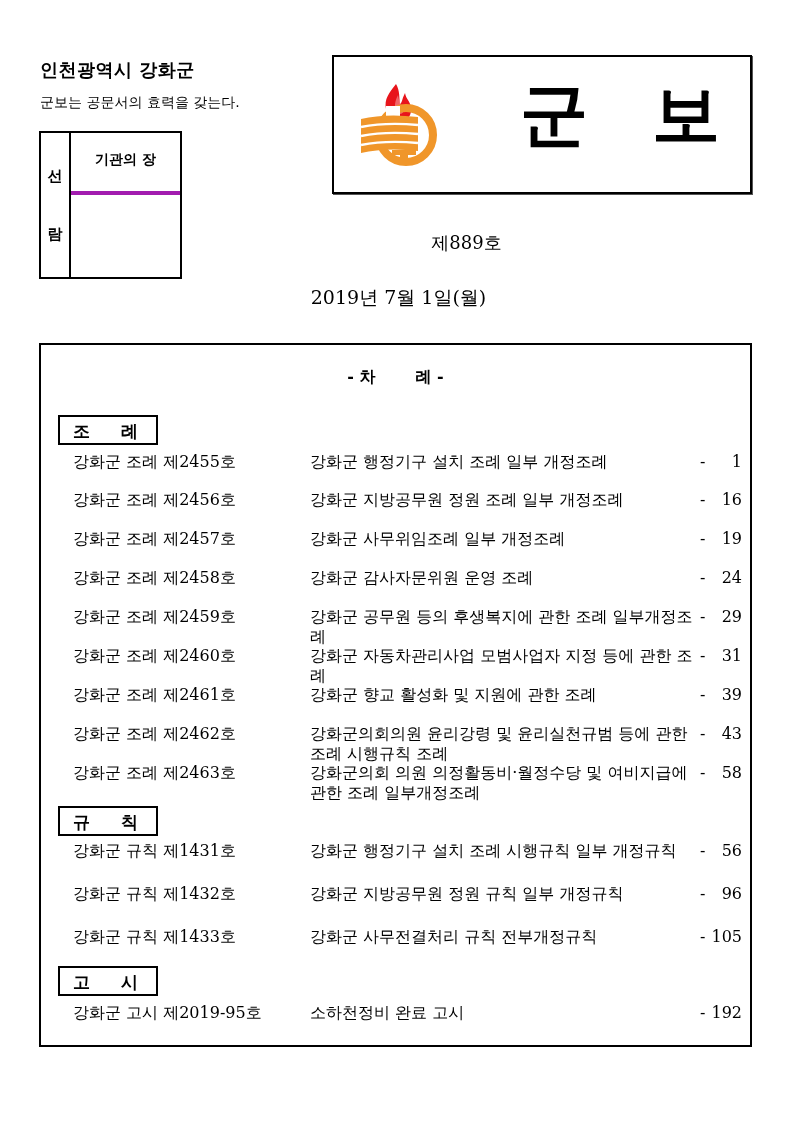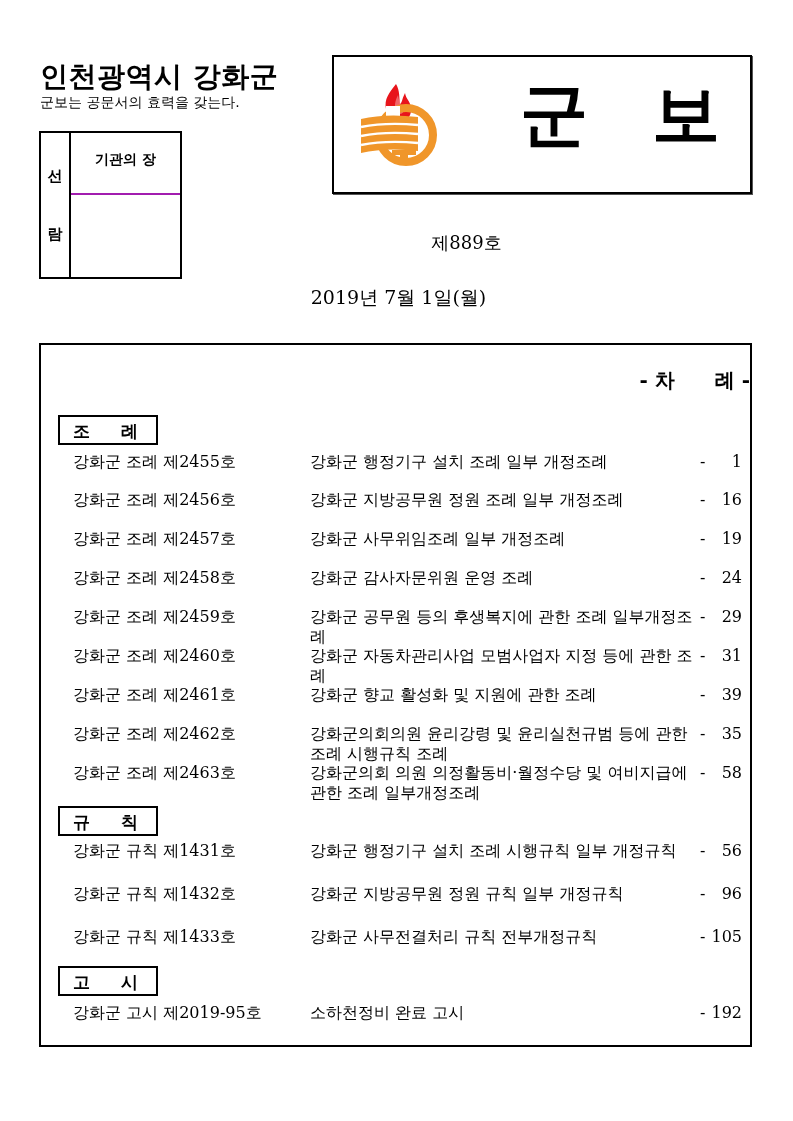--- a/index.html
+++ b/index.html
@@ -1,39 +1,39 @@
 <!DOCTYPE html>
 <html><head>
 <meta charset="utf-8">
 <style>
   html, body { margin:0; padding:0; background:#ffffff; }
   body { width:793px; height:1121px; position:relative; overflow:hidden; color:#000;
          font-family: "DejaVu Serif", "Liberation Serif", serif; }
   .abs { position:absolute; }
   .sans { font-family: "DejaVu Sans", "Liberation Sans", sans-serif; }
 
-  .org-title { left:40px; top:58px; font-size:28px; font-weight:bold; letter-spacing:0.5px; white-space:nowrap; }
+  .org-title { left:40px; top:58px; font-size:18px; font-weight:bold; letter-spacing:0.5px; white-space:nowrap; }
   .org-sub { left:40px; top:94px; font-size:14px; font-weight:normal; white-space:nowrap; }
 
   .approval { left:39px; top:131px; width:143px; height:148px; border:2px solid #000; box-sizing:border-box; }
   .approval .col-left { position:absolute; left:0; top:0; width:30px; height:100%; border-right:2px solid #000; box-sizing:border-box; }
   .approval .col-left span { position:absolute; left:0; width:28px; text-align:center; font-size:15px; font-weight:bold; }
-  .approval .col-right-top { position:absolute; left:30px; top:0; right:0; height:62px; border-bottom:2px solid #a21caf; box-sizing:border-box; text-align:center; padding-top:18px; font-size:14px; font-weight:bold; }
+  .approval .col-right-top { position:absolute; left:30px; top:0; right:0; height:62px; border-bottom:4px solid #a21caf; box-sizing:border-box; text-align:center; padding-top:18px; font-size:14px; font-weight:bold; }
 
   .mast { left:332px; top:55px; width:420px; height:139px; border:2px solid #000; box-sizing:border-box; box-shadow:1px 1px 0 #555; }
   .mast .logo { position:absolute; left:22px; top:22px; width:90px; height:92px; }
   .mast .t1, .mast .t2 { position:absolute; top:24px; font-size:68px; font-weight:bold; line-height:1; }
   .mast .t1 { left:186px; }
   .mast .t2 { left:318px; }
 
   .issue { left:0; width:793px; top:231px; text-align:center; font-size:18px; padding-left:140px; box-sizing:border-box; }
   .date { left:0; width:657px; top:285px; text-align:center; font-size:19px; padding-left:140px; box-sizing:border-box; }
 
   .toc { left:39px; top:343px; width:713px; height:704px; border:2px solid #000; box-sizing:border-box; }
-  .toc-title { position:absolute; left:0; right:0; top:22px; text-align:right; font-size:20px; font-weight:bold; }
+  .toc-title { position:absolute; left:0; right:0; top:22px; text-align:center; font-size:16px; font-weight:bold; }
   .toc-title .gap { display:inline-block; width:40px; }
 
   .sec { position:absolute; left:17px; height:30px; width:100px; border:2px solid #000; box-sizing:border-box; font-weight:bold; font-size:17px; }
   .sec span { position:absolute; top:3px; }
   .sec span.a { left:13px; }
   .sec span.b { left:61px; }
 
   .row { position:absolute; left:32px; right:8px; font-size:16px; line-height:20px; }
   .row .num { position:absolute; left:0; white-space:nowrap; }
   .row .ttl { position:absolute; left:237px; width:385px; }
@@ -124,21 +124,21 @@
   <div class="row" style="top:340px">
     <span class="num">강화군 조례 제2461호</span>
     <span class="ttl">강화군 향교 활성화 및 지원에 관한 조례</span>
     <span class="dash">-</span>
     <span class="pg">39</span>
   </div>
   <div class="row" style="top:379px">
     <span class="num">강화군 조례 제2462호</span>
     <span class="ttl">강화군의회의원 윤리강령 및 윤리실천규범 등에 관한 조례 시행규칙 조례</span>
     <span class="dash">-</span>
-    <span class="pg">35</span>
+    <span class="pg">43</span>
   </div>
   <div class="row" style="top:418px">
     <span class="num">강화군 조례 제2463호</span>
     <span class="ttl">강화군의회 의원 의정활동비·월정수당 및 여비지급에 관한 조례 일부개정조례</span>
     <span class="dash">-</span>
     <span class="pg">58</span>
   </div>
 
   <div class="sec sans" style="top:461px">
     <span class="a">규</span>

